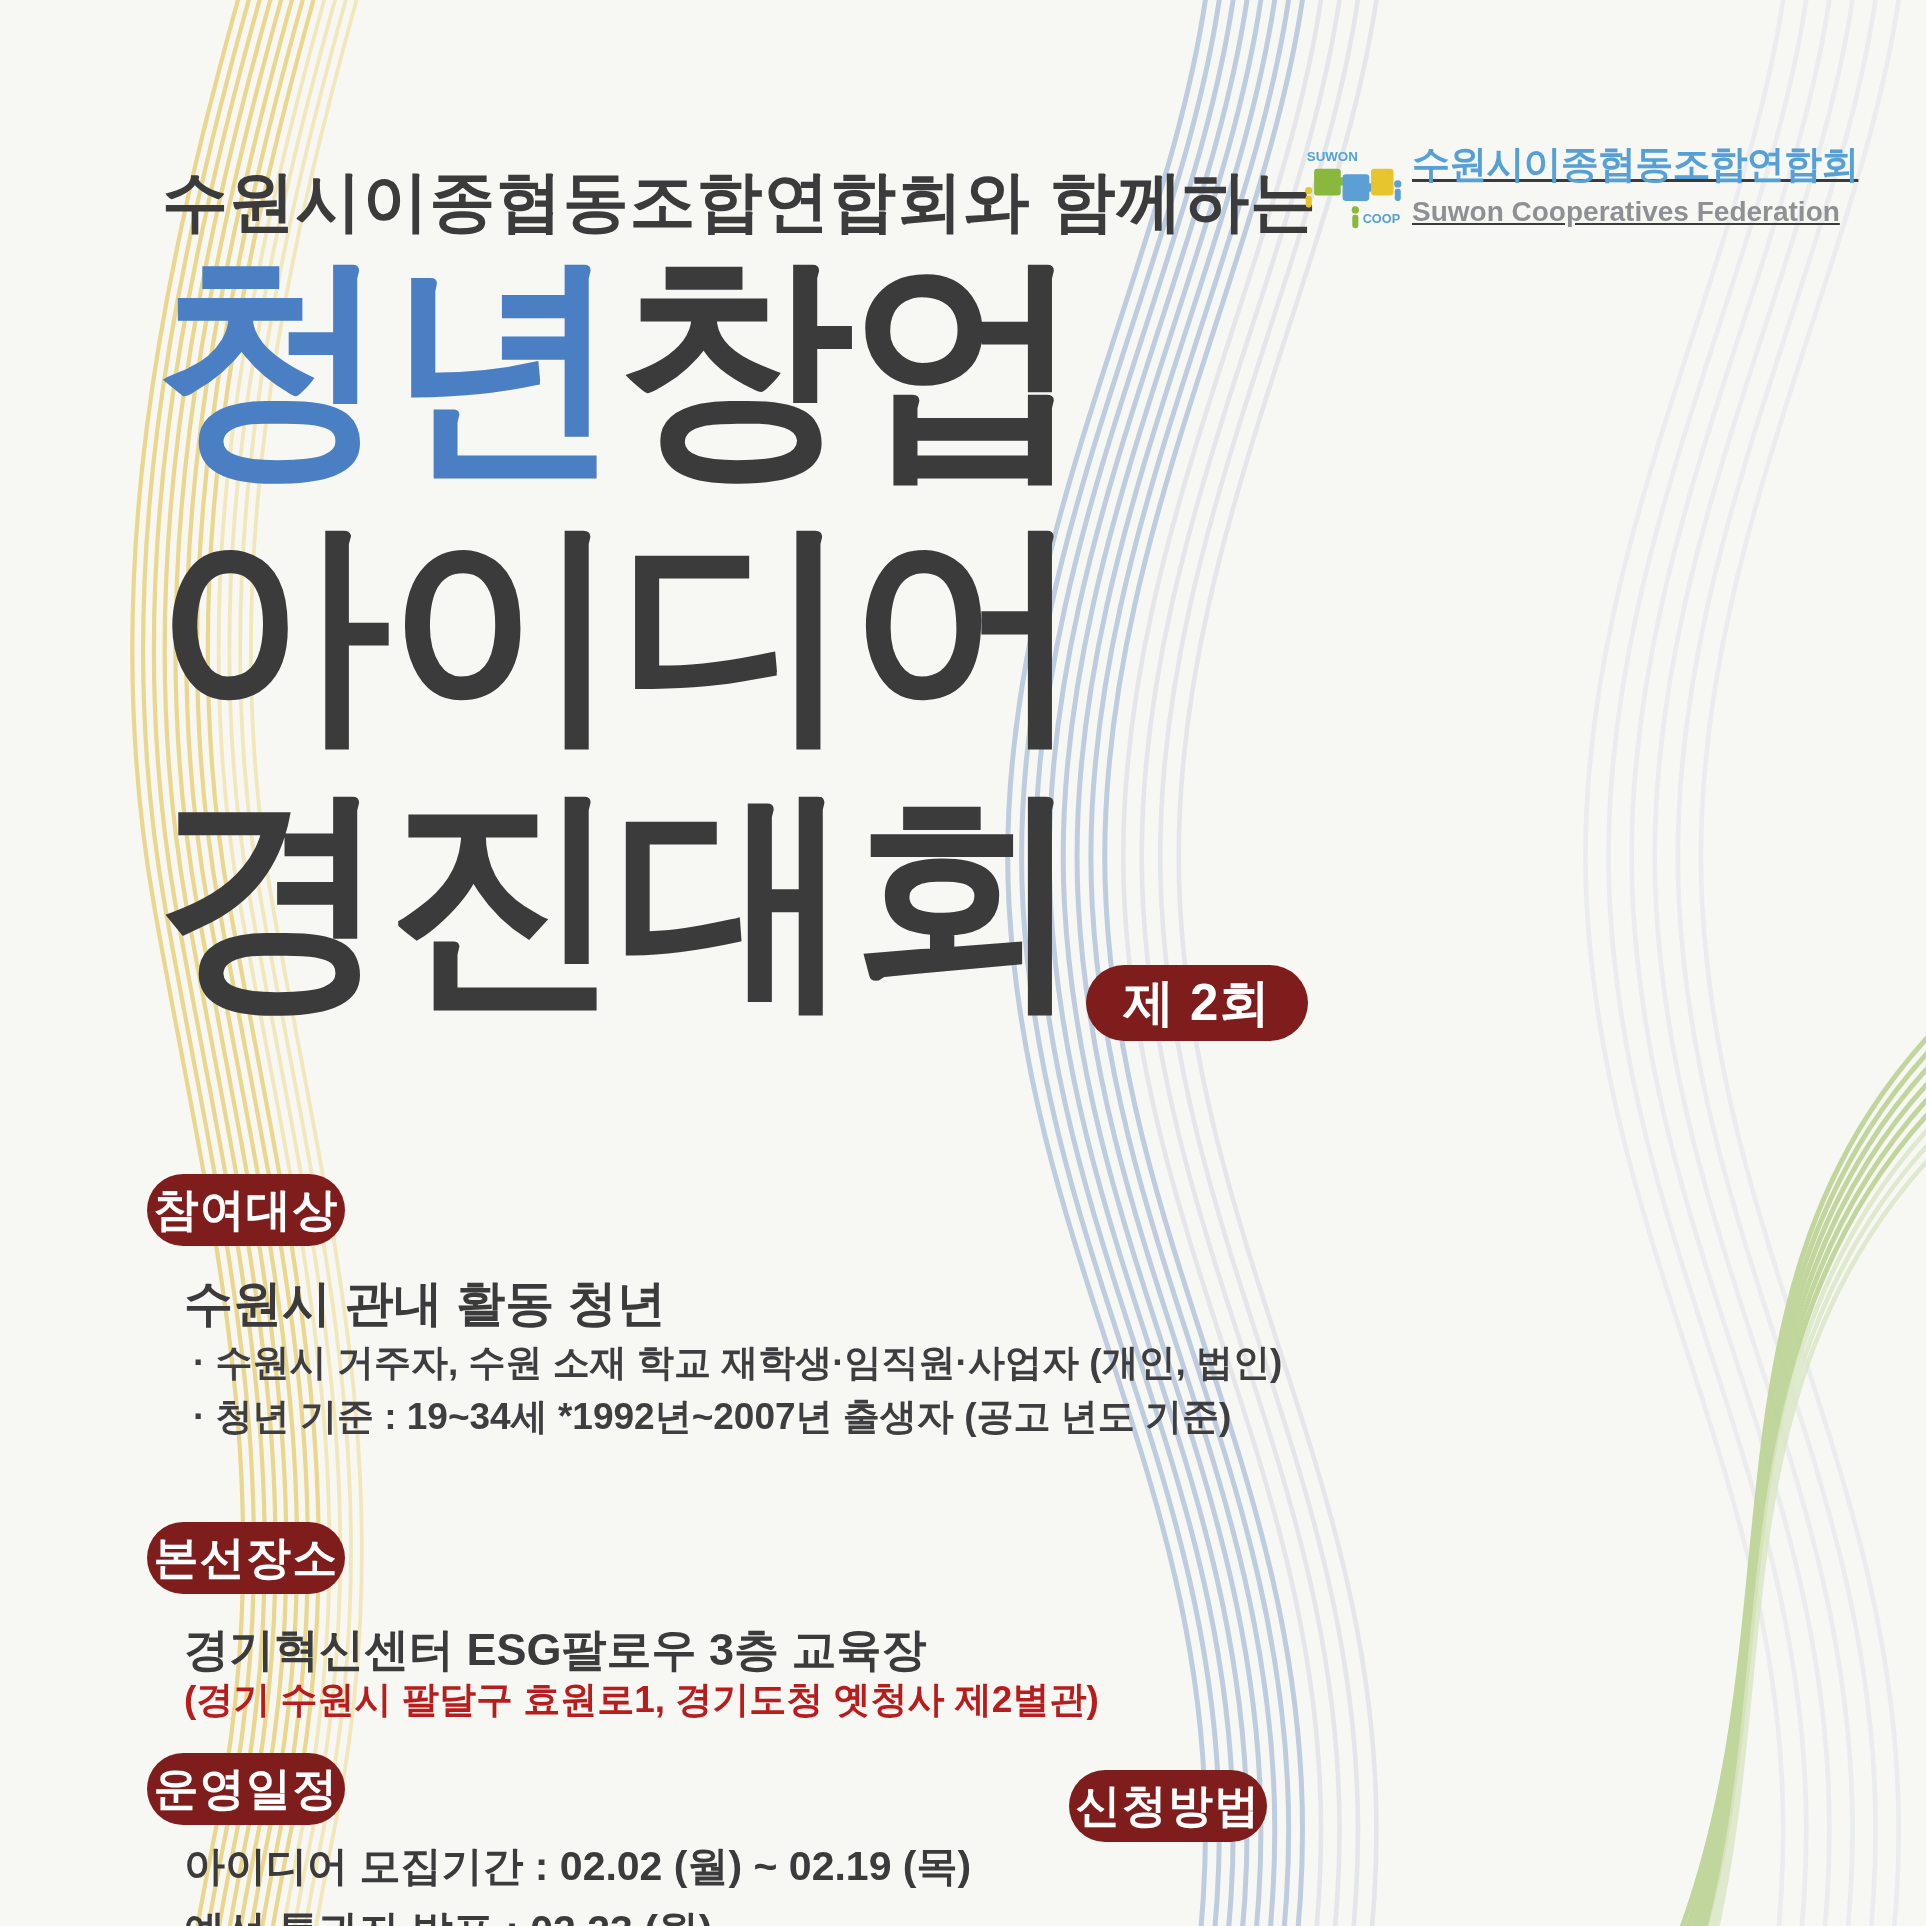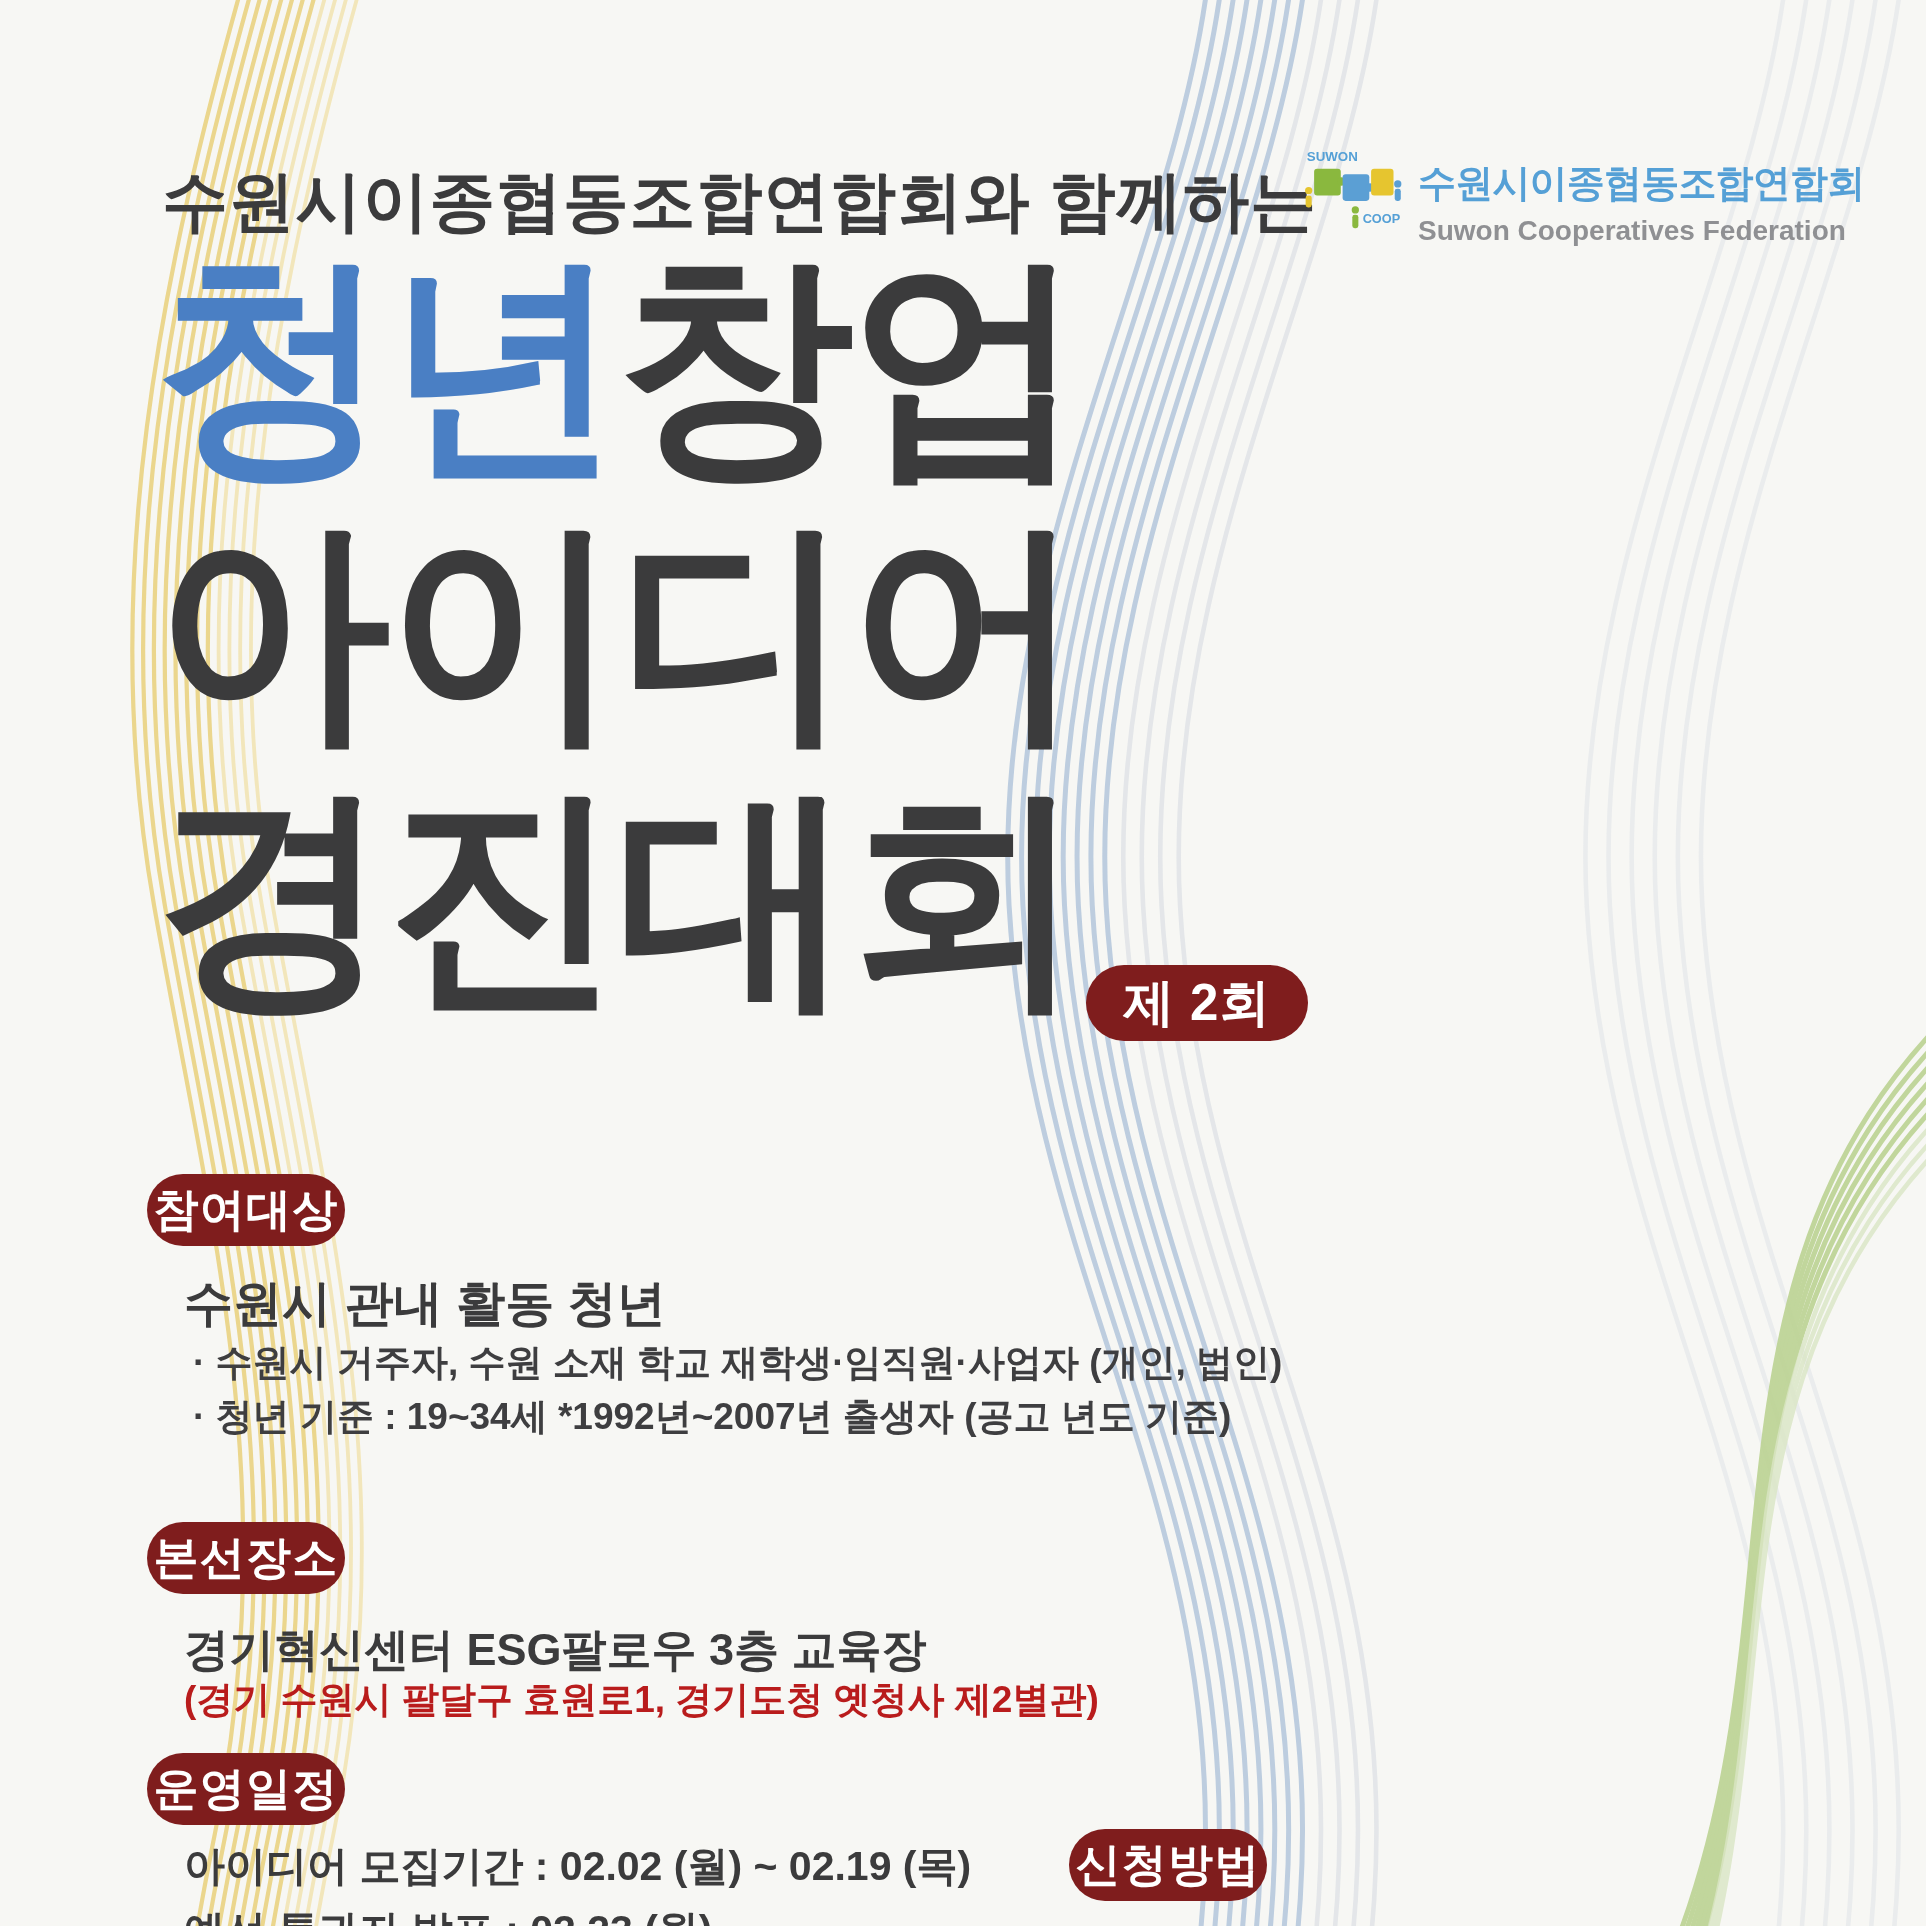--- a/index.html
+++ b/index.html
@@ -4,40 +4,40 @@
 <style>
   html,body{margin:0;padding:0;}
   body{background:#f7f7f4;}
   .poster{
     position:relative; width:1938px; height:2730px; overflow:hidden;
     background:#f7f7f4; font-family:"Liberation Sans","DejaVu Sans",sans-serif; color:#3b3b3c;
   }
   .bg-art{position:absolute; inset:0;}
   
   .tagline{position:absolute; left:162px; top:157px; font-size:66px; font-weight:700; letter-spacing:0.8px; color:#3b3b3c; white-space:nowrap;}
-  .logo{position:absolute; left:1302px; top:139px; display:flex; align-items:flex-end; gap:16px;}
+  .logo{position:absolute; left:1302px; top:139px; display:flex; align-items:flex-start; gap:10px;text-decoration:underline;}
   .logo-texts{display:flex; flex-direction:column;}
   .logo-ko{font-size:38px; font-weight:700; color:#55a0d6; letter-spacing:-0.8px; white-space:nowrap;}
   .logo-en{font-size:28px; font-weight:700; color:#8f9093; margin-top:6.2px; white-space:nowrap;}
   
   .main-title{position:absolute; left:154px; top:231px; font-size:237px; line-height:266px; font-weight:700; letter-spacing:-5.4px; color:#3b3b3c; white-space:nowrap;}
   .main-title .accent{color:#4a7fc4;margin-top:24px;}
   .edition-pill{
     position:absolute; left:1086px; top:965px; width:222px; height:76px; background:#7f1d1d; border-radius:42px;
     display:flex; align-items:center; justify-content:center; color:#fff; font-size:51px; font-weight:700; letter-spacing:0.8px;
   }
   
   .badge{
     position:absolute; width:198px; height:72px; background:#7f1d1d; border-radius:36px;
     display:flex; align-items:center; justify-content:center; color:#fff; font-size:45px; font-weight:700; letter-spacing:1.2px;
   }
   .b-participants{left:147px; top:1174px;}
   .b-venue{left:147px; top:1522px;}
   .b-schedule{left:147px; top:1733px;margin-top:20px;}
-  .b-apply{left:1069px; top:1829px;}
+  .b-apply{left:1069px; top:1770px;}
   
   .p-heading{position:absolute; left:184px; top:1271px; font-size:49px; font-weight:700; white-space:nowrap;}
   .p-bullet{position:absolute; left:193px; font-size:37px; font-weight:700; white-space:nowrap; color:#3e3e40;}
   .p-b1{top:1338px;} .p-b2{top:1392px;} .p-b3{top:1447px;}
   
   .v-line1{position:absolute; left:184px; top:1620px; font-size:45px; font-weight:700; white-space:nowrap;}
   .v-line2{position:absolute; left:184px; top:1675px; font-size:37px; font-weight:700; color:#b91c1c; white-space:nowrap;}
   
   .s-row{position:absolute; left:184px; font-size:41px; font-weight:700; white-space:nowrap;}
   .s-r0{top:1839px;} .s-r1{top:1903px;}

